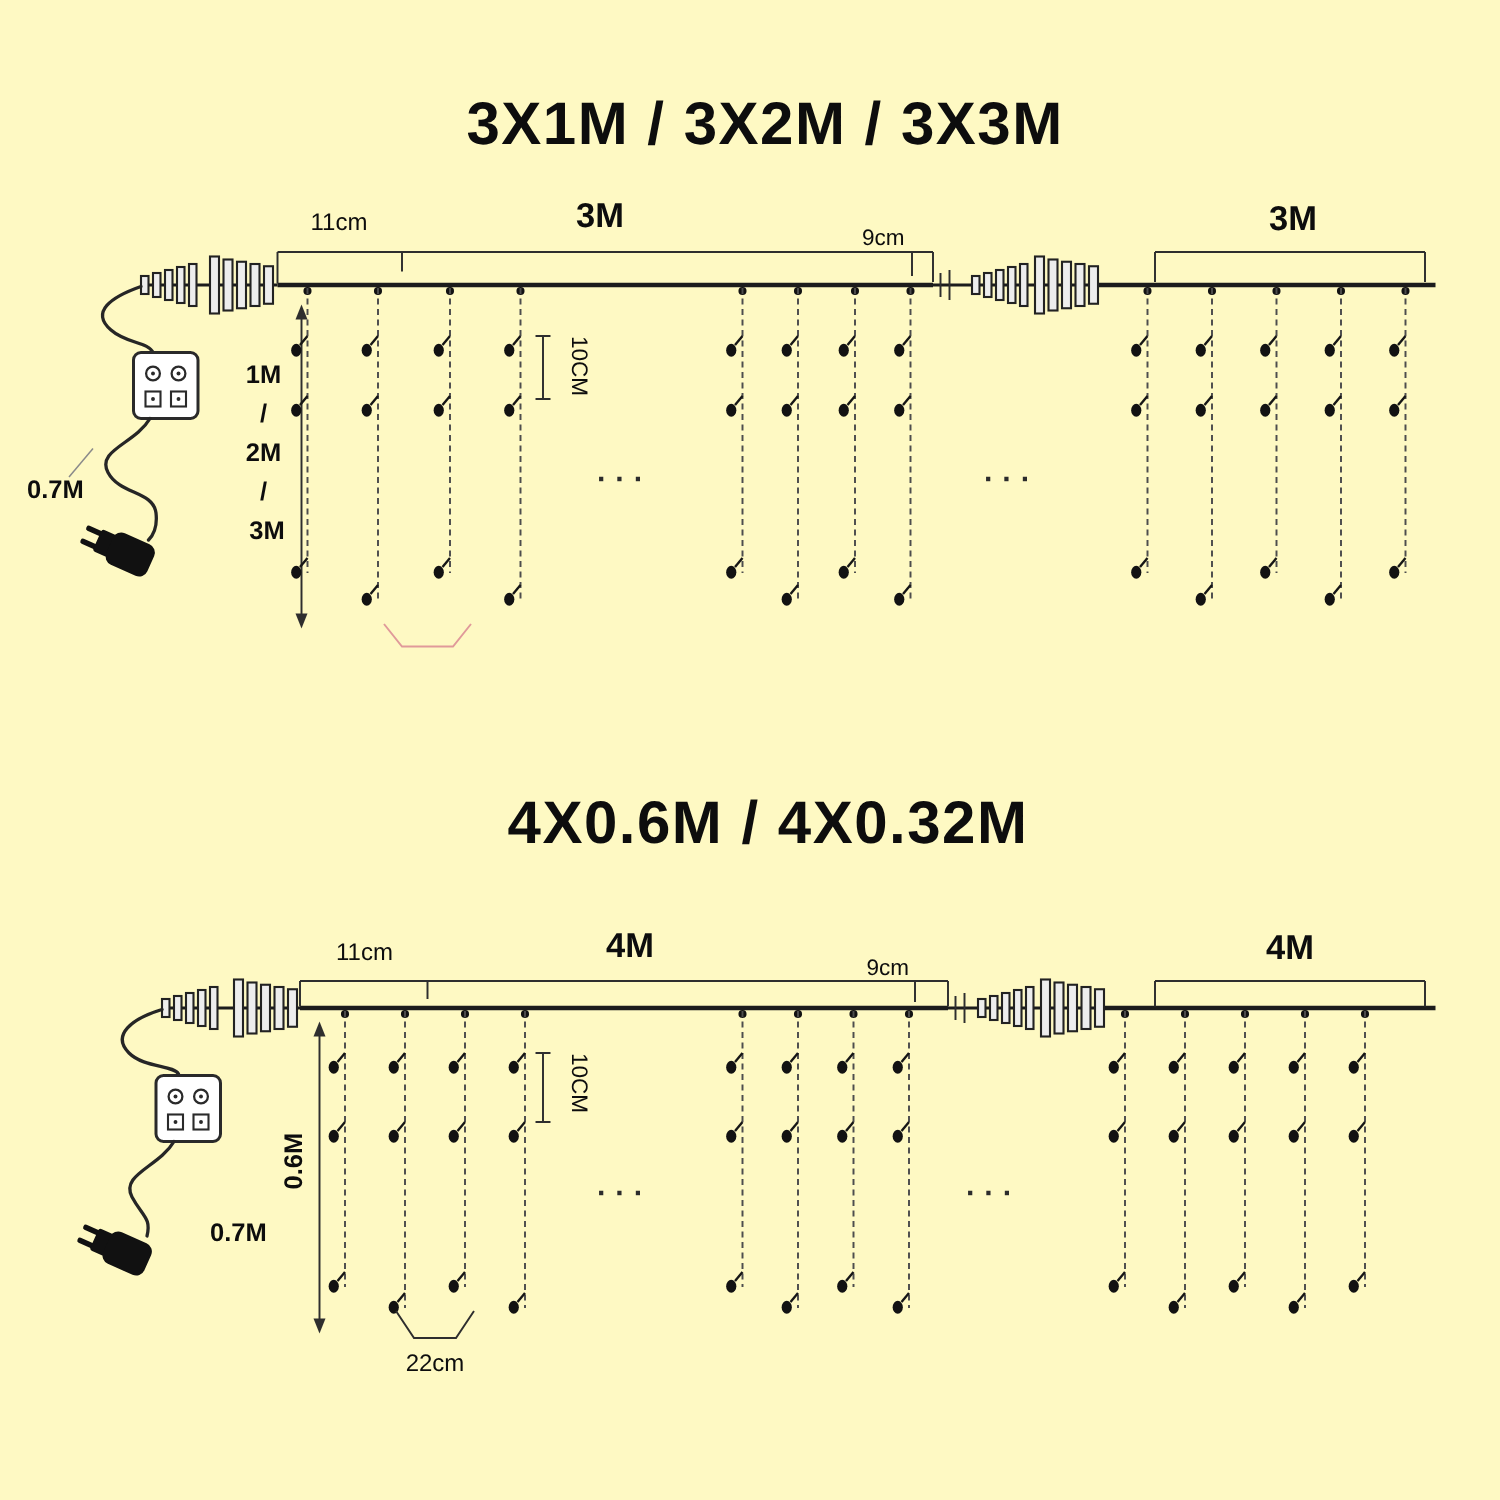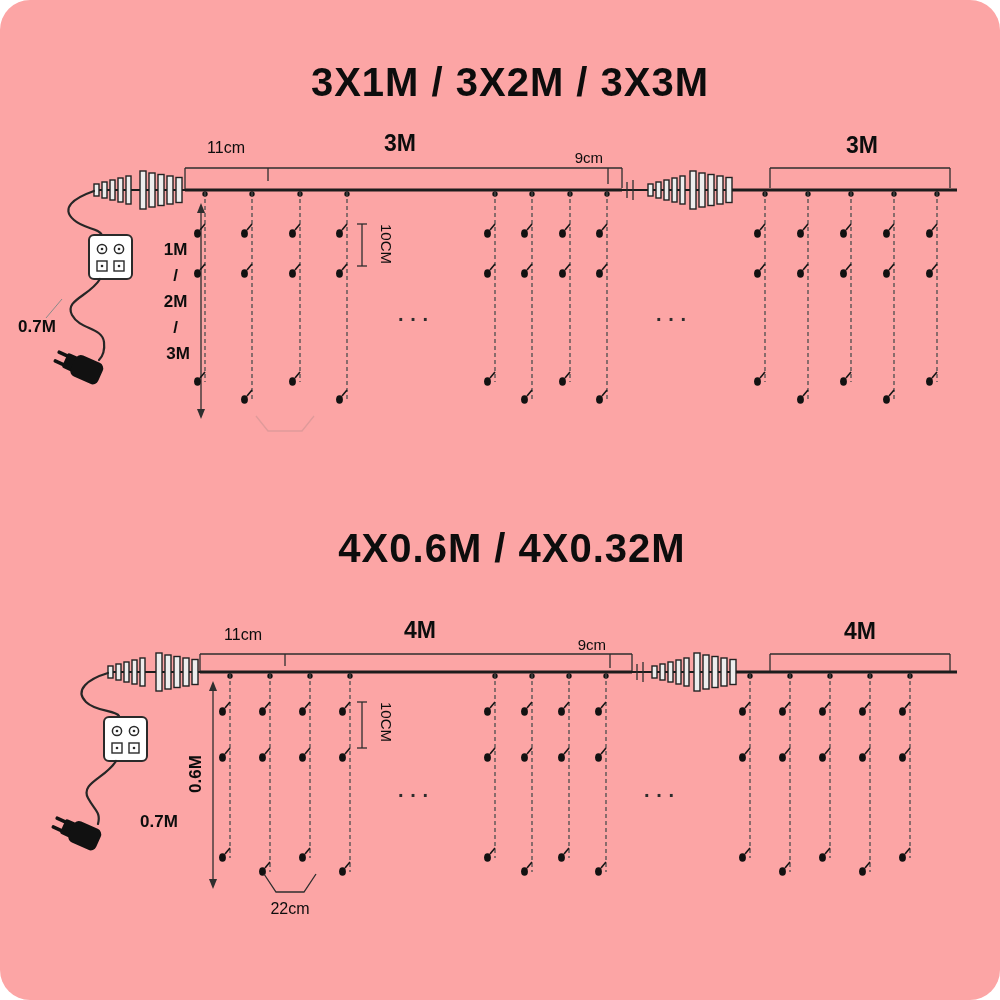--- a/index.html
+++ b/index.html
@@ -1,17 +1,17 @@
 <!DOCTYPE html>
 <html><head>
 <meta charset="utf-8">
 <style>
   html,body{margin:0;padding:0;background:#ffffff;}
   body{width:1000px;height:1000px;overflow:hidden;}
-  .stage{position:relative;width:1000px;height:1000px;background:#fca5a5;border-radius:30px;}
+  .stage{position:relative;width:1000px;height:1000px;background:#fef9c3;}
   svg{font-family:"Liberation Sans", sans-serif;}
   svg text{fill:#0d0d0d;}
   .title{font-size:40px;font-weight:800;letter-spacing:1px;}
   .dim-big{font-size:23px;font-weight:700;}
   .dim{font-size:16px;font-weight:500;}
   .dim-sm{font-size:15px;font-weight:500;}
   .dim-bold{font-size:17px;font-weight:700;}
   .stackdim{font-size:17px;font-weight:700;}
   .ell{font-size:20px;font-weight:700;fill:#2c2c2c;}
   .wire{stroke:#1c1c1c;stroke-width:3;fill:none;}

